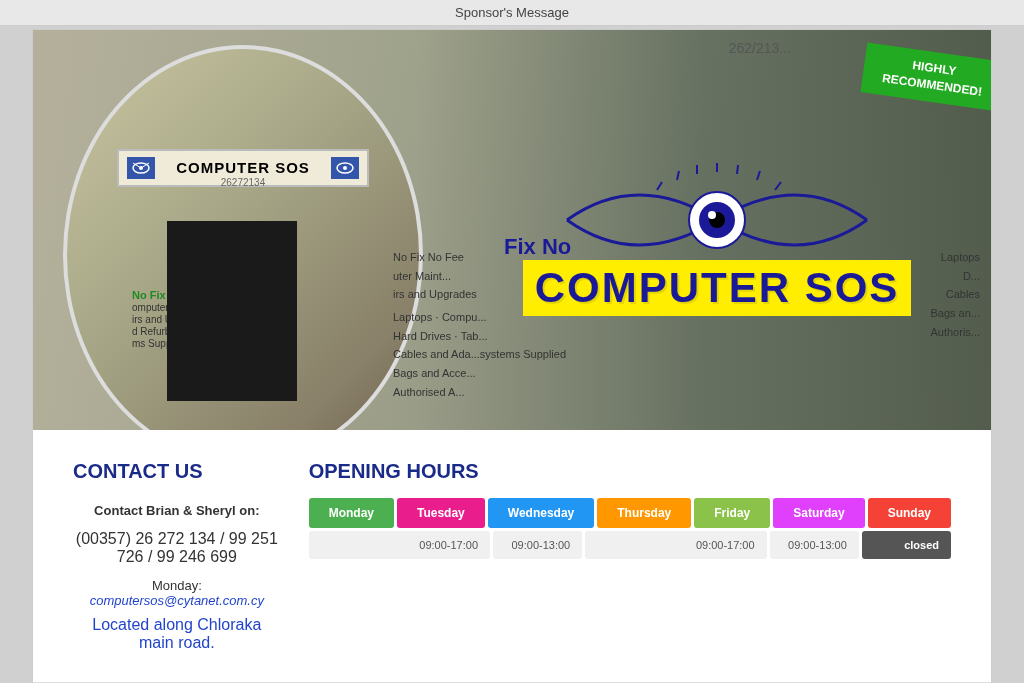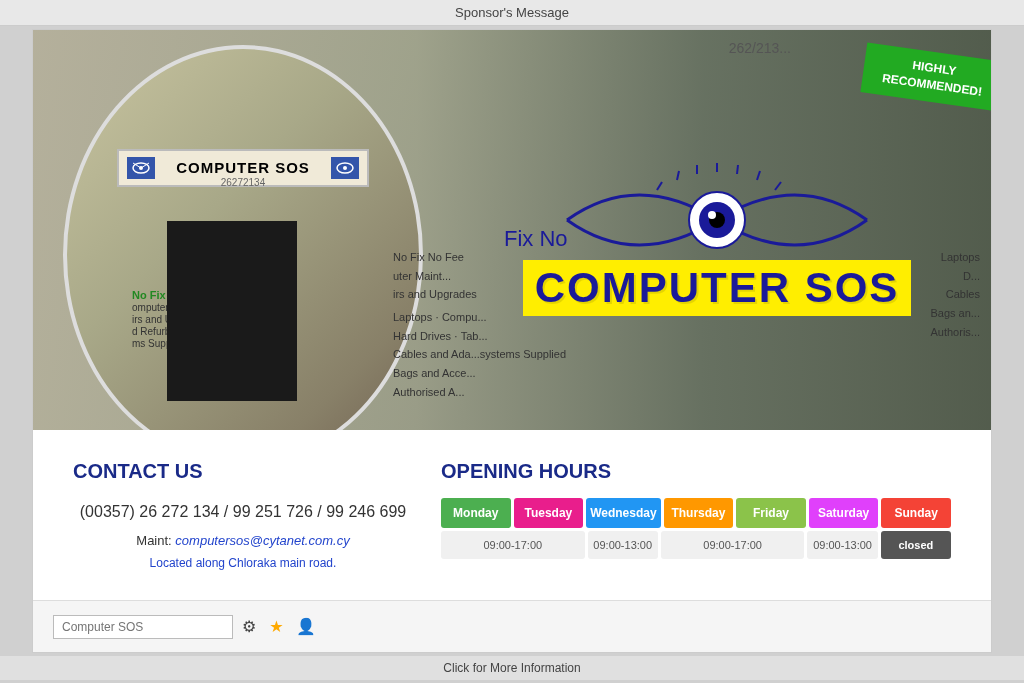--- a/index.html
+++ b/index.html
@@ -233,21 +233,21 @@
       text-align: center;
     }
 
     .contact-email a {
       color: #2244cc;
       text-decoration: none;
       font-style: italic;
     }
 
     .contact-location {
-      font-size: 12px;
+      font-size: 16px;
       color: #2244cc;
       text-align: center;
     }
 
     
     .hours-section {
       flex: 1.5;
     }
 
     .hours-title {
@@ -262,21 +262,21 @@
     }
 
     .hours-header {
       display: grid;
       grid-template-columns: repeat(7, 1fr);
       gap: 3px;
       margin-bottom: 3px;
     }
 
     .day-header {
-      padding: 8px 4px;
+      padding: 8px 20px;
       text-align: center;
       font-size: 12px;
       font-weight: bold;
       color: white;
       border-radius: 3px;
     }
 
     .day-monday { background: #4caf50; }
     .day-tuesday { background: #e91e8c; }
     .day-wednesday { background: #2196f3; }
@@ -285,22 +285,22 @@
     .day-saturday { background: #e040fb; }
     .day-sunday { background: #f44336; }
 
     .hours-row {
       display: grid;
       grid-template-columns: repeat(7, 1fr);
       gap: 3px;
     }
 
     .hours-cell {
-      padding: 8px 4px;
-      text-align: center;
+      padding: 8px 12px;
+      text-align: right;
       font-size: 11px;
       color: #555;
       background: #f0f0f0;
       border-radius: 3px;
     }
 
     .hours-cell.closed {
       background: #555;
       color: white;
       font-weight: bold;
@@ -474,21 +474,21 @@
     </div>
 
     <div class="services-far-right">
       <div>Laptops</div>
       <div>D...</div>
       <div>Cables</div>
       <div>Bags an...</div>
       <div>Authoris...</div>
     </div>
 
-    <div style="position:absolute;top:196px;left:471px;font-size:22px;font-weight:normal;color:#1a1a99;z-index:4;">
+    <div style="position:absolute;top:204px;left:471px;font-size:22px;font-weight:bold;color:#1a1a99;z-index:4;">
       Fix No
     </div>
 
     <div class="sos-logo-container">
       <div class="sos-eye-oval">
         <svg viewBox="0 0 320 120" xmlns="http://www.w3.org/2000/svg">
 
           <path d="M10,60 Q80,10 160,60 Q240,110 310,60" fill="none" stroke="#1a1a99" stroke-width="3"></path>
           <path d="M10,60 Q80,110 160,60 Q240,10 310,60" fill="none" stroke="#1a1a99" stroke-width="3"></path>
 
@@ -508,23 +508,24 @@
       </div>
       <div class="sos-brand-text">COMPUTER SOS</div>
     </div>
 
   </div>
 
   <div class="info-section">
 
     <div class="contact-section">
       <div class="contact-title">CONTACT US</div>
+      <div class="contact-name">Contact Brian &amp; Sheryl on:</div>
       <div class="contact-phone">(00357) 26 272 134  /  99 251 726  /  99 246 699</div>
       <div class="contact-email">
-        <span>Maint:</span>
+        <span>Monday:</span>
         <a href="#">computersos@cytanet.com.cy</a>
       </div>
       <div class="contact-location">Located along Chloraka main road.</div>
     </div>
 
     <div class="hours-section">
       <div class="hours-title">OPENING HOURS</div>
       <div class="hours-grid">
 
         <div class="hours-header">

